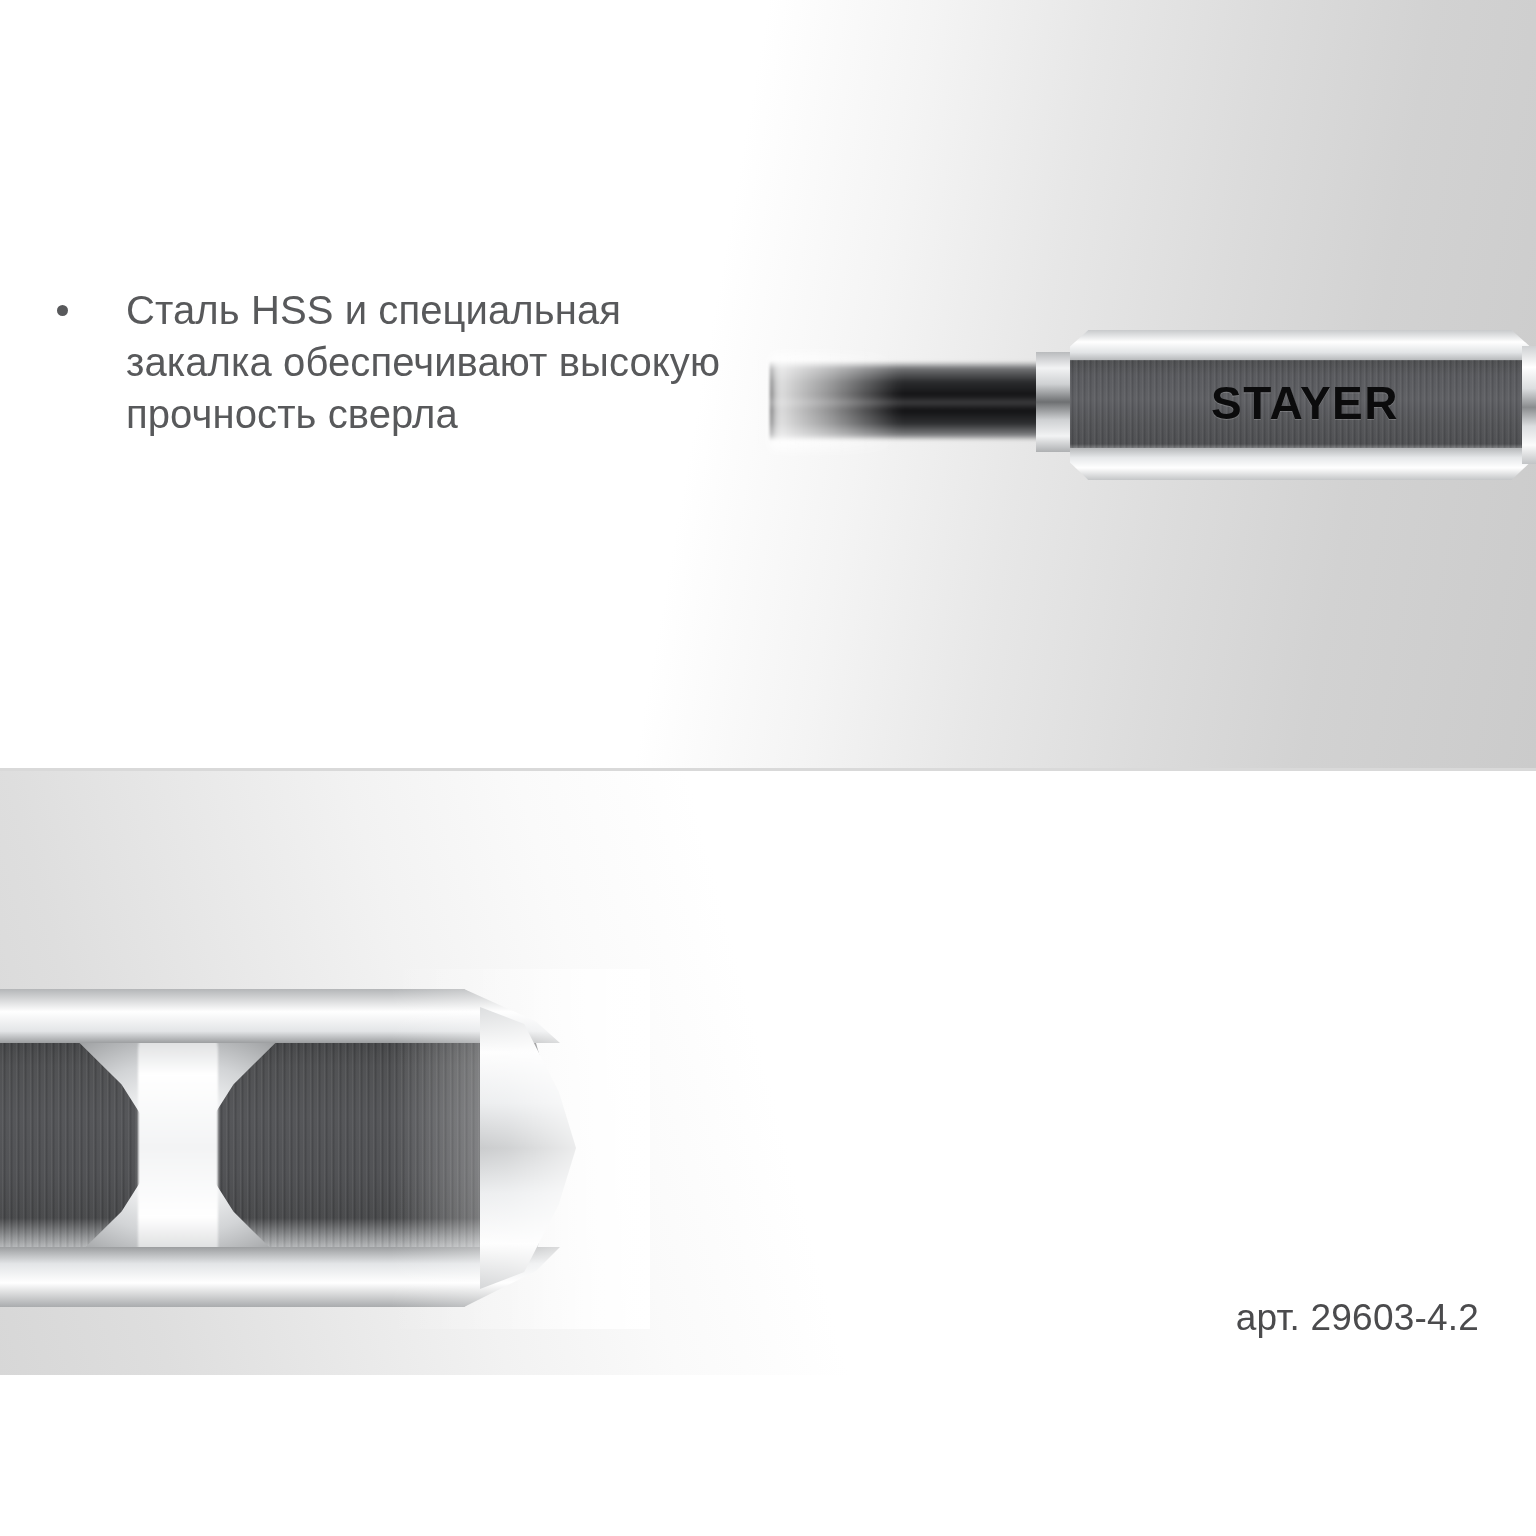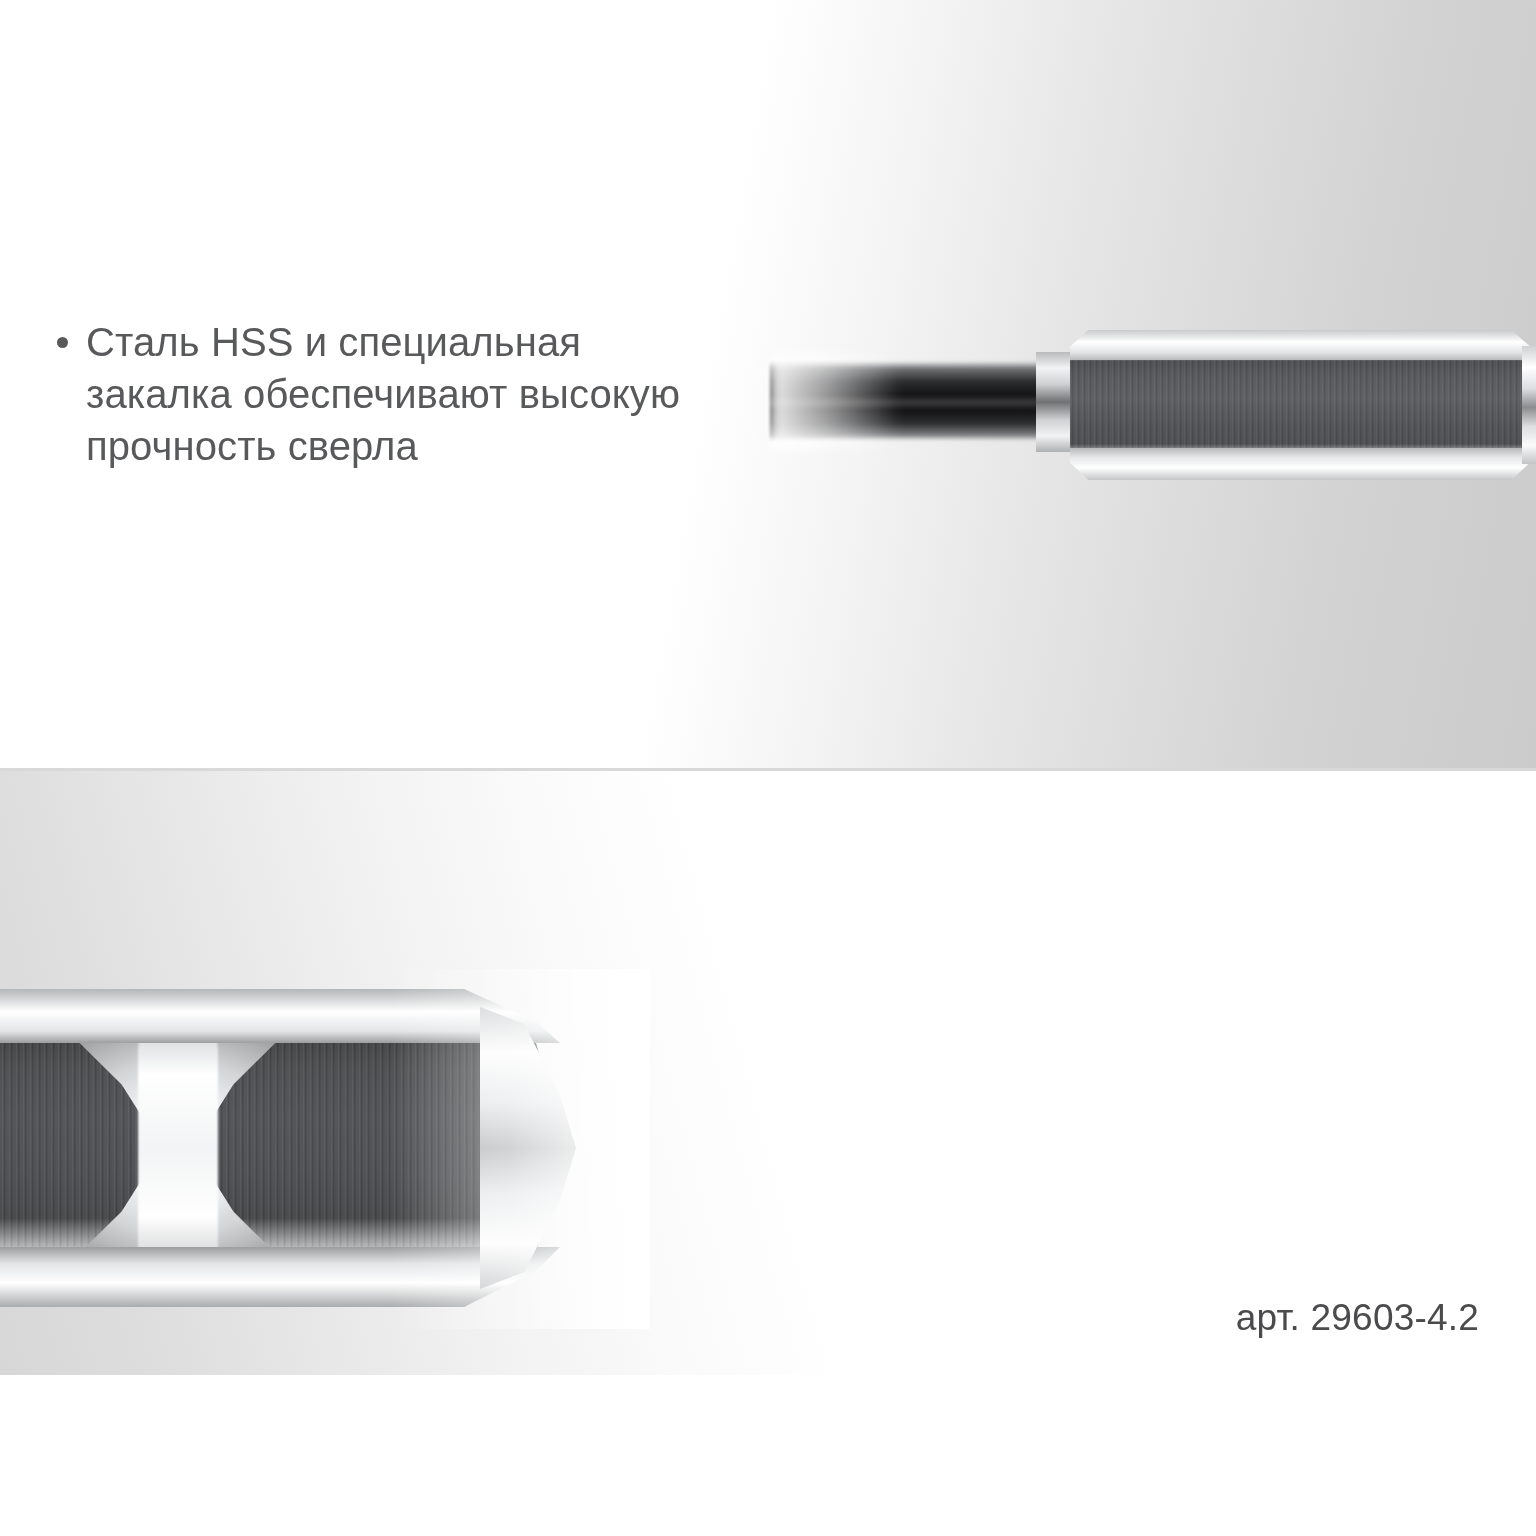--- a/index.html
+++ b/index.html
@@ -85,21 +85,21 @@
   }
   .bullet-text {
     font-size: 40px;
     line-height: 1.30;
     color: #58595b;
     font-weight: 400;
     letter-spacing: 0.1px;
     white-space: pre-line;
   }
 
-  #bullet-hss { left: 57px; top: 316px; width: 720px; }
+  #bullet-hss { left: 57px; top: 284px; width: 720px; gap: 40px; }
 
   
   .article {
     position: absolute;
     right: 57px;
     bottom: 36px;
     font-size: 37px;
     color: #4b4b4d;
     letter-spacing: 0.2px;
   }
@@ -372,20 +372,21 @@
   <div class="panel-top">
 
     <div class="bit-top">
       <div class="shaft"></div>
       <div class="shaft-fade"></div>
       <div class="collar"></div>
       <div class="hex-body"></div>
       <div class="hex-top-band"></div>
       <div class="hex-bot-band"></div>
       <div class="hex-right-waist"></div>
+      <div class="brand-top">STAYER</div>
     </div>
 
     <div class="bullet-block" id="bullet-hss">
       <span class="bullet-dot"></span>
       <span class="bullet-text">Сталь HSS и специальная
 закалка обеспечивают высокую
 прочность сверла</span>
     </div>
   </div>
 

